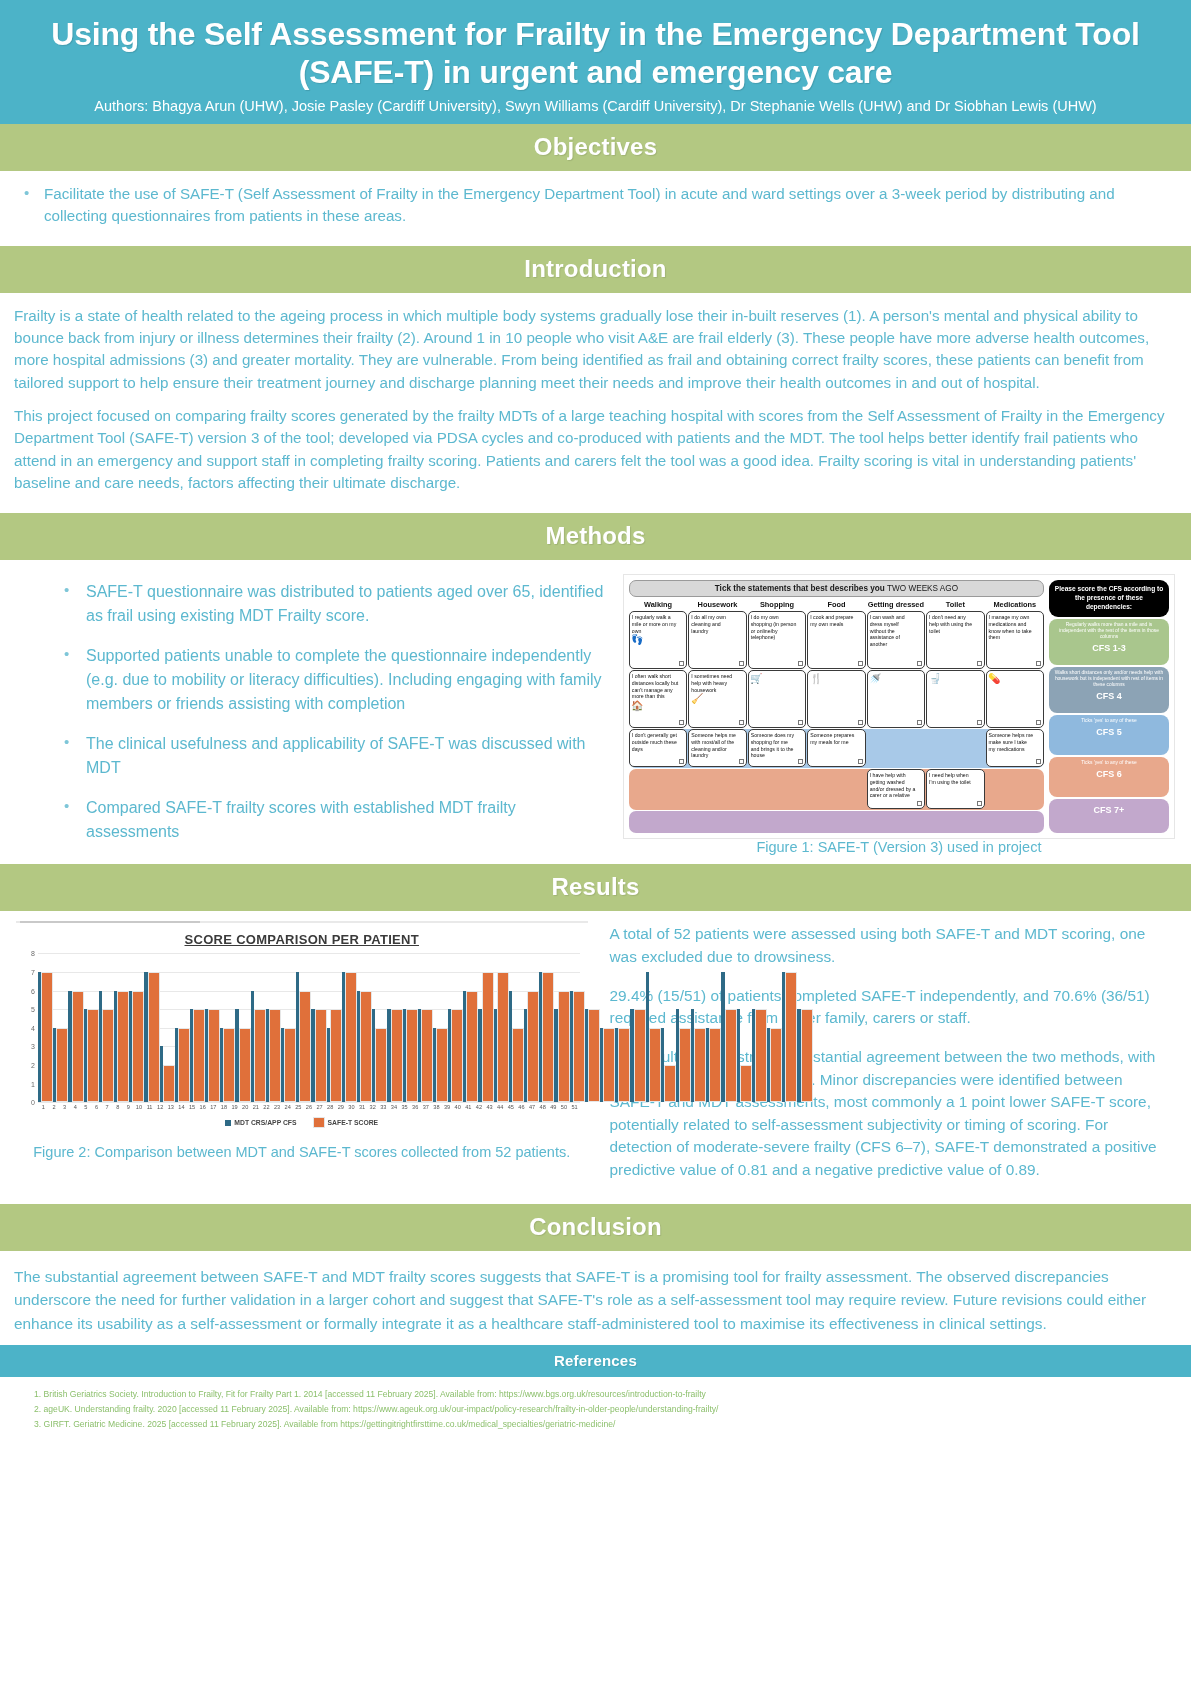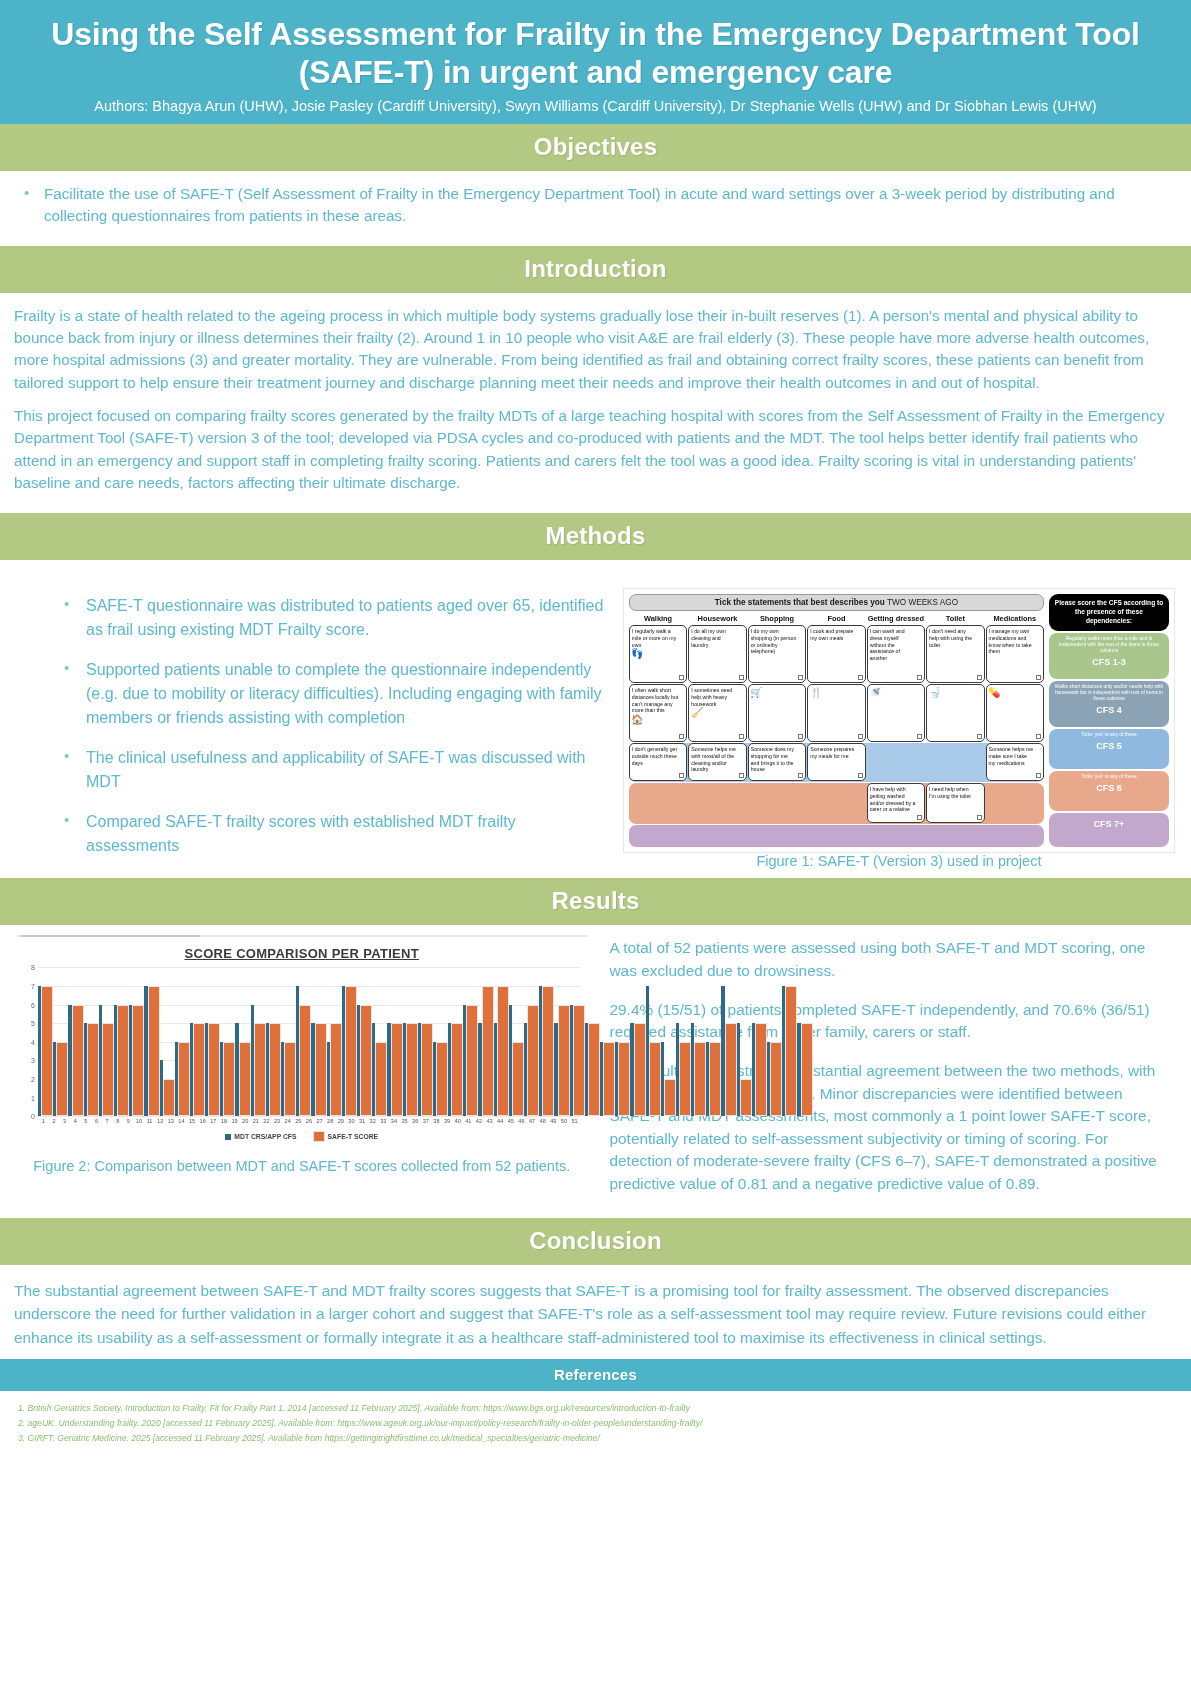--- a/index.html
+++ b/index.html
@@ -66,21 +66,21 @@
     font-size:15.2px;
     line-height:1.45;
   }
   ul.bullets li:before {
     content:"•";
     position:absolute; left:10px; top:-1px;
     color:#7ec6d8; font-size:15px;
   }
 
   
-  .methods-wrap { display:flex; padding:24px 12px 4px 12px; }
+  .methods-wrap { display:flex; padding:10px 12px 4px 12px; }
   .methods-left { width:52%; padding:10px 8px 0 40px; }
   .methods-left ul.bullets li { font-size:16px; line-height:1.5; margin-bottom:16px; padding-left:34px;}
   .methods-left ul.bullets li:before { left:12px; }
   .methods-right { width:48%; padding:4px 4px 0 4px; }
   .fig-caption {
     text-align:center;
     color:#5cb8cf;
     font-size:14.5px;
   }
 
@@ -212,21 +212,21 @@
   .legend .item { display:flex; align-items:center; gap:3px; font-size:6.8px; color:#444; font-weight:bold;}
   .legend .sw { width:6px; height:6px; display:inline-block; }
   .legend .sw.mdt { background:#2e6a86; }
   .legend .sw.safet { background:#e0703a; }
 
   
   .conclusion { padding:14px 14px 10px 14px; }
   .conclusion p { margin:0; font-size:15.4px; line-height:1.52; color:#5cb8cf; }
 
   
-  .refs-body { padding:10px 14px 10px 18px;font-style:italic; }
+  .refs-body { padding:10px 14px 10px 34px; }
   .refs-body div {
     color:#8bbf6b; font-size:8.6px; line-height:1.75;
   }
 </style>
 </head>
 <body>
 
 <div class="poster">
 
   <div class="header">

